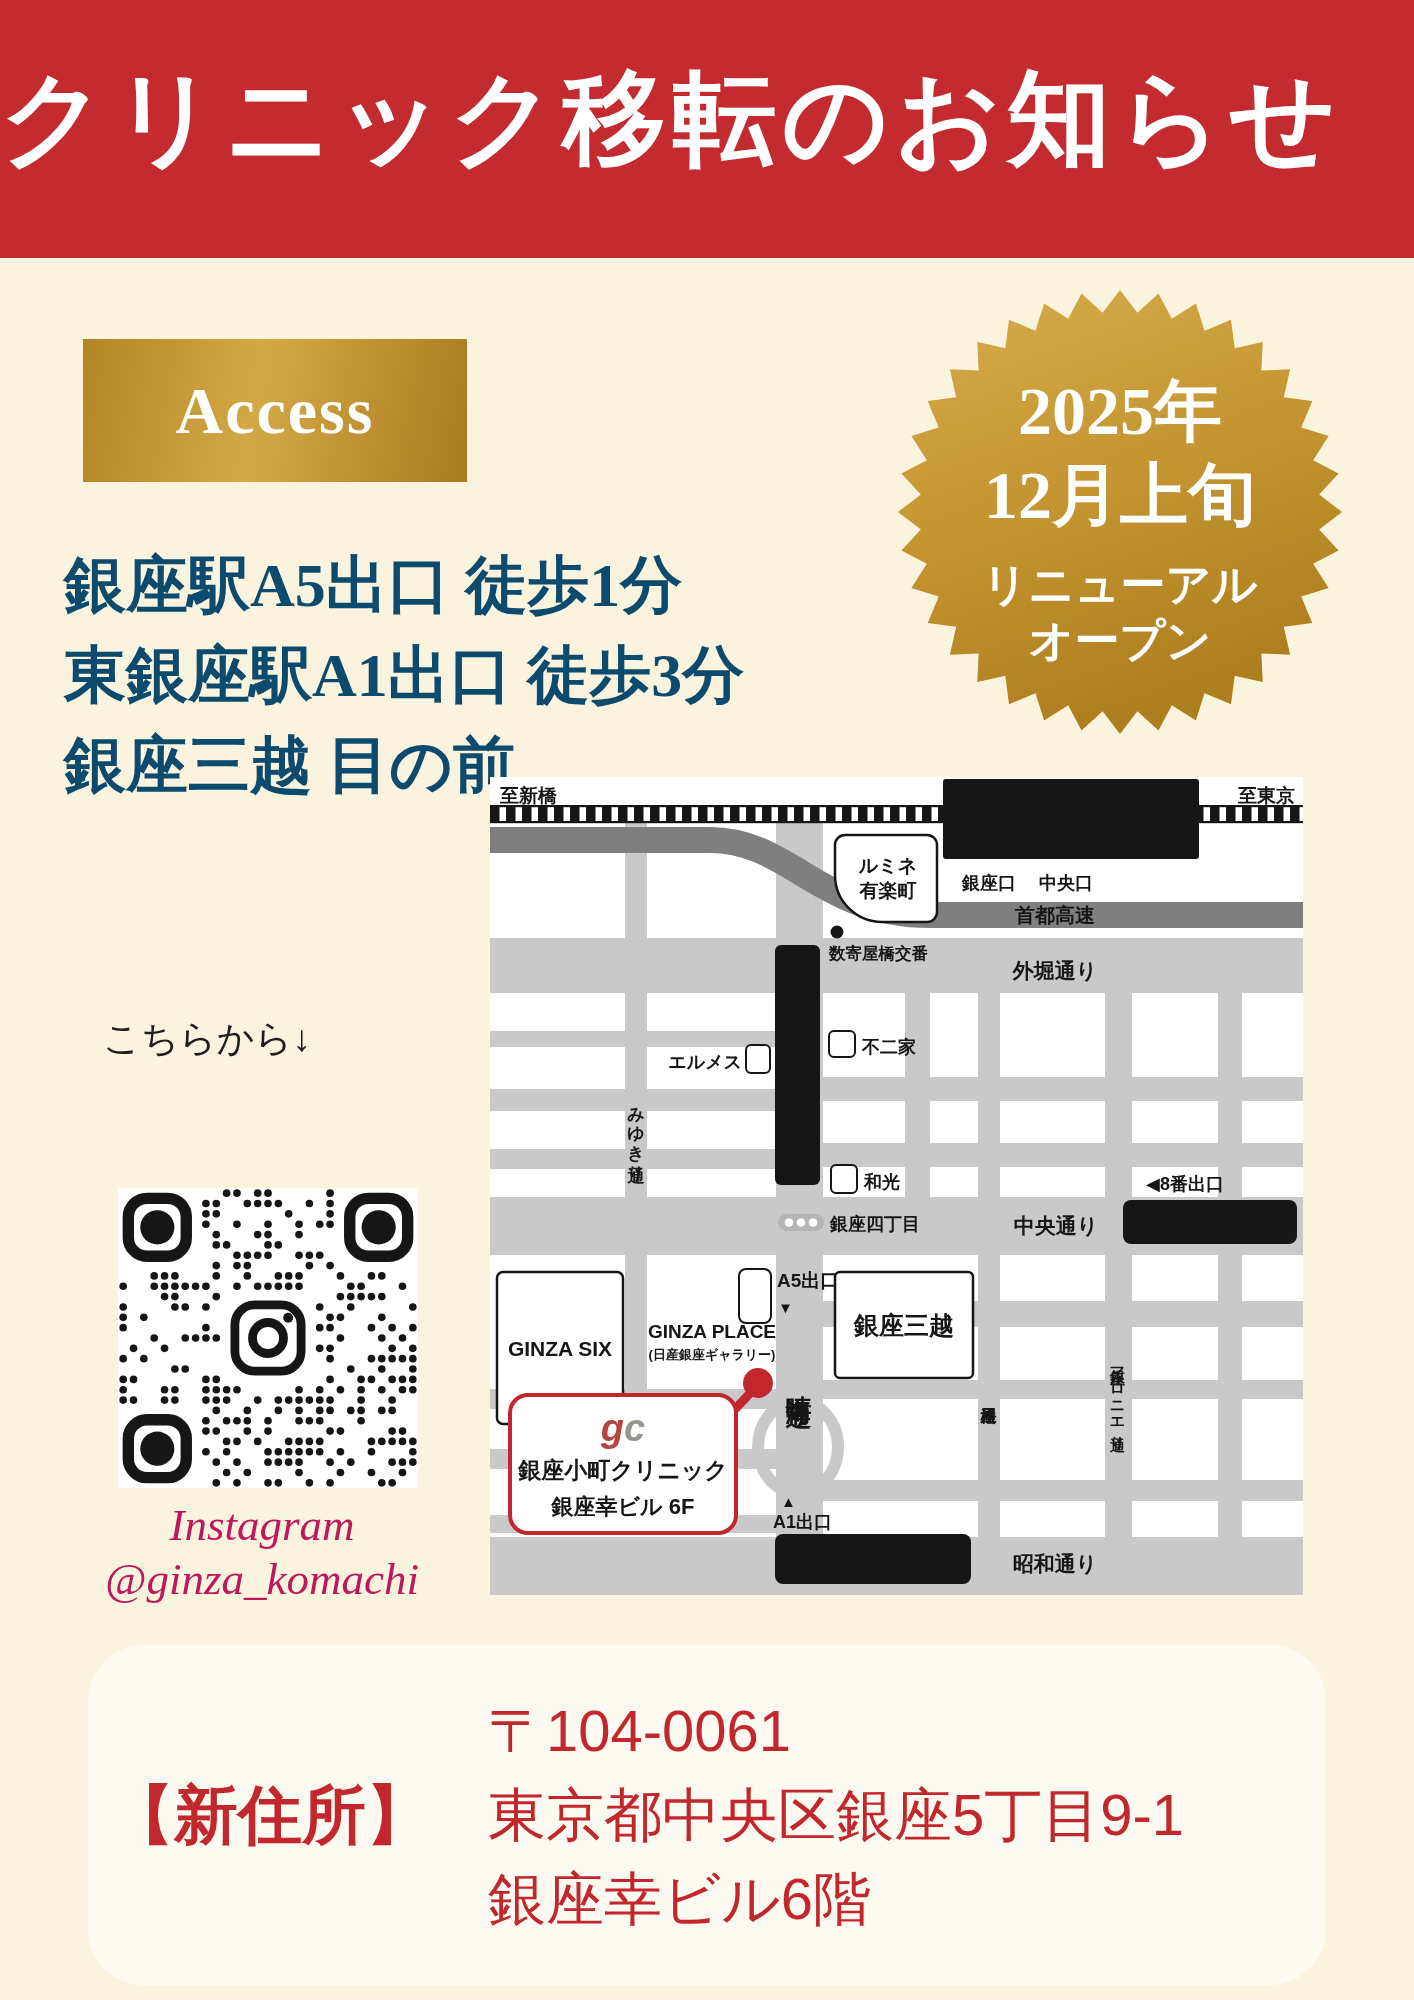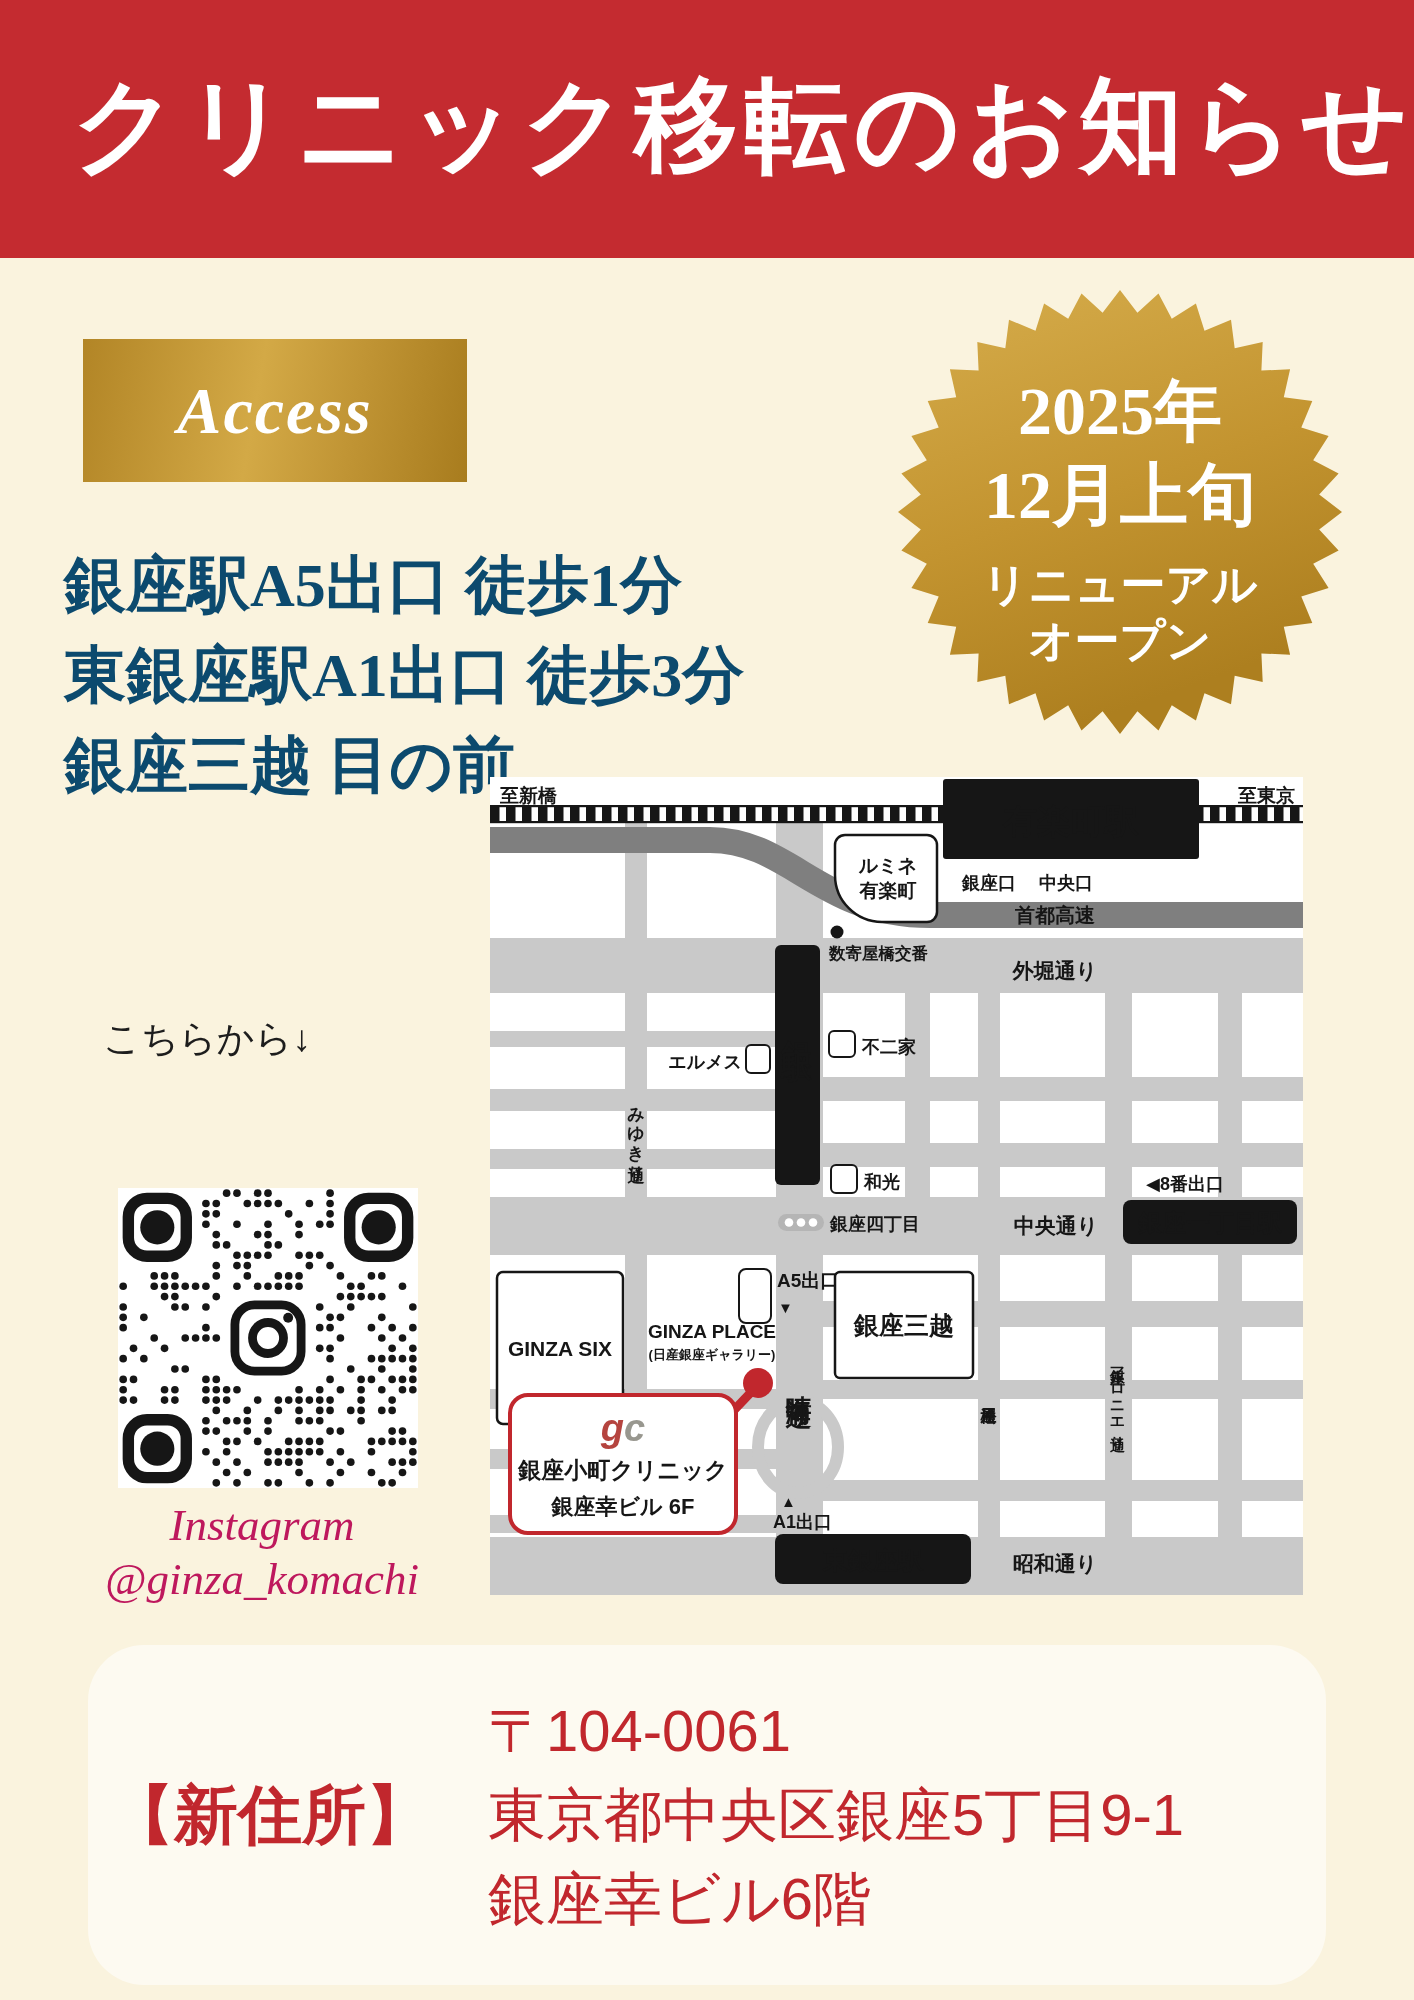--- a/index.html
+++ b/index.html
@@ -1,26 +1,26 @@
 <!DOCTYPE html>
 <html><head>
 <meta charset="utf-8">
 <style>
   html,body{margin:0;padding:0;background:#e8e2d0;}
   #poster{position:relative;width:1414px;height:2000px;background:#faf3de;overflow:hidden;margin:0 auto;
           font-family:"Liberation Sans","DejaVu Sans",sans-serif;}
   
   #header{position:absolute;left:0;top:0;width:1414px;height:258px;background:#c42b30;}
-  #header .title{width:100%;text-align:right;line-height:252px;font-size:104px;font-weight:600;color:#ffffff;
-                 font-family:Liberation Serif, serif;letter-spacing:6px;white-space:nowrap;}
+  #header .title{width:100%;text-align:left;line-height:252px;font-size:104px;font-weight:600;color:#ffffff;
+                 font-family:Liberation Mono, monospace;letter-spacing:6px;white-space:nowrap;}
   
   #access-badge{position:absolute;left:83px;top:339px;width:384px;height:143px;
      background:linear-gradient(100deg,#b28526 0%,#d3a946 45%,#c09434 70%,#a87c1e 100%);
      display:flex;align-items:center;justify-content:center;}
-  #access-badge span{color:#fff;font-size:66px;font-family:"Liberation Serif","DejaVu Serif",serif;font-weight:600;letter-spacing:2px;font-style:italic;}
+  #access-badge span{color:#fff;font-size:66px;font-family:"Liberation Serif","DejaVu Serif",serif;font-weight:600;letter-spacing:2px;}
   
   #access-lines{position:absolute;left:64px;top:540px;width:830px;color:#0c4a6e;
      font-family:"Liberation Serif","DejaVu Serif",serif;font-weight:700;font-size:62px;line-height:90px;white-space:nowrap;}
   
   #seal{position:absolute;left:896px;top:288px;width:448px;height:448px;}
   #seal text{fill:#ffffff;font-family:"Liberation Serif","DejaVu Serif",serif;font-weight:700;text-anchor:middle;}
   
   #guide{position:absolute;left:27px;top:1012px;width:360px;text-align:center;color:#1d1d1d;
      font-family:"Liberation Serif","DejaVu Serif",serif;font-size:37px;line-height:53px;}
   

